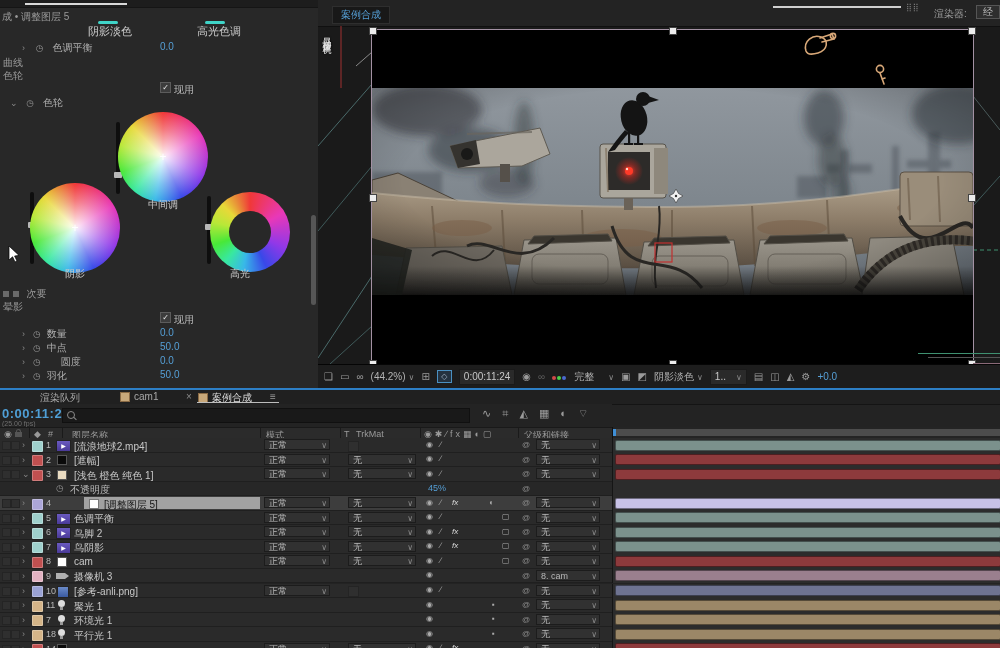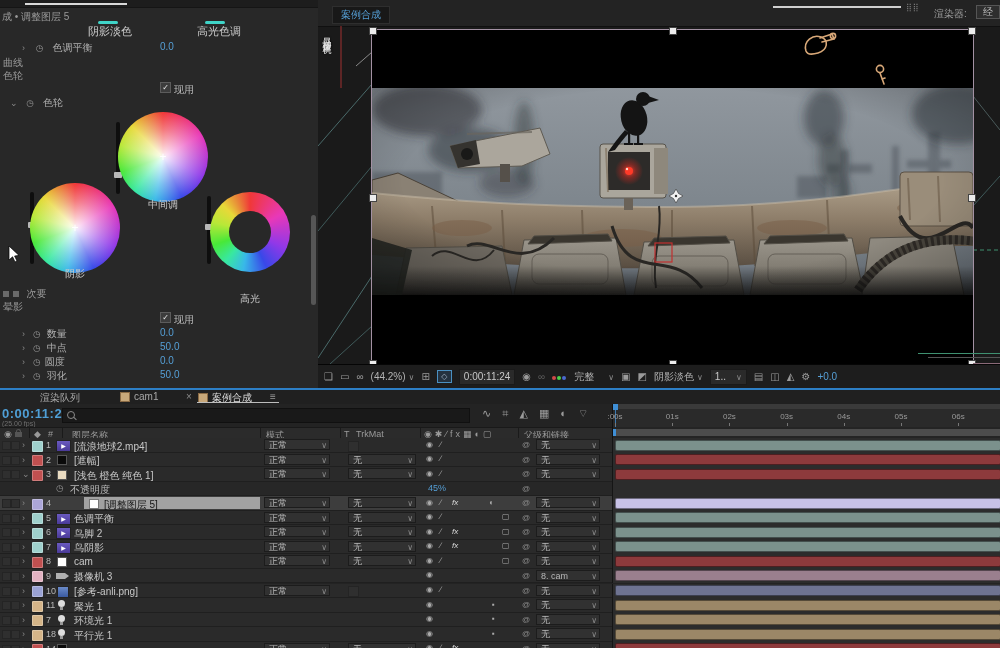--- a/index.html
+++ b/index.html
@@ -160,36 +160,36 @@
         <span class="plus">+</span>
       </div>
     <div class="wheel-label" style="left:75px;top:267px;">阴影</div>
 
     <div class="vslider" style="left:207px;top:196px;height:68px;">
         <div class="vthumb" style="top:28px;"></div>
       </div>
     <div class="wheel" style="left:210px;top:192px;width:80px;height:80px;">
         <div class="ring-hole"></div>
       </div>
-    <div class="wheel-label" style="left:250px;top:267px;margin-top:25px;">高光</div>
+    <div class="wheel-label" style="left:240px;top:267px;">高光</div>
 
     <div class="abs" style="left:3px;top:287px;">
       <span style="display:inline-block;width:6px;height:6px;background:#6a6a6a;margin-right:1px;"></span>
       <span style="display:inline-block;width:6px;height:6px;background:#6a6a6a;margin-right:5px;"></span>
       <span style="color:#9a9a9a;">次要</span>
     </div>
     <div class="abs" style="left:3px;top:300px;color:#9a9a9a;">晕影</div>
     <div class="checkbox" style="left:160px;top:312px;">✓</div>
     <div class="abs" style="left:174px;top:313px;">现用</div>
 
     <div class="abs" style="left:22px;top:327px;"><span class="chev">›</span><span class="stopwatch" style="margin-left:8px;">◷</span><span class="fx-row-label" style="margin-left:6px;">数量</span></div>
     <div class="abs fx-val" style="left:160px;top:327px;">0.0</div>
     <div class="abs" style="left:22px;top:341px;"><span class="chev">›</span><span class="stopwatch" style="margin-left:8px;">◷</span><span class="fx-row-label" style="margin-left:6px;">中点</span></div>
     <div class="abs fx-val" style="left:160px;top:341px;">50.0</div>
-    <div class="abs" style="left:22px;top:355px;"><span class="chev">›</span><span class="stopwatch" style="margin-left:8px;">◷</span><span class="fx-row-label" style="margin-left:4px;">圆度</span></div>
+    <div class="abs" style="left:22px;top:355px;"><span class="chev">›</span><span class="stopwatch" style="margin-left:8px;">◷</span><span class="fx-row-label" style="margin-left:20px;">圆度</span></div>
     <div class="abs fx-val" style="left:160px;top:355px;">0.0</div>
     <div class="abs" style="left:22px;top:369px;"><span class="chev">›</span><span class="stopwatch" style="margin-left:8px;">◷</span><span class="fx-row-label" style="margin-left:6px;">羽化</span></div>
     <div class="abs fx-val" style="left:160px;top:369px;">50.0</div>
 
     <div id="fx-scrollbar"></div>
     <svg id="cursor" width="11" height="17">
       <path d="M1,0 L1,14 L4.6,10.8 L7,16 L9,15 L6.6,10 L11,9.4 Z" fill="#fff" stroke="#000" stroke-width="0.7"></path>
     </svg>
   </section>
 
@@ -437,39 +437,20 @@
       <div id="tl-toolbar-icons">
           <span>∿</span>
           <span>⌗</span>
           <span>◭</span>
           <span>▦</span>
           <span>◐</span>
           <span>⌔</span>
         </div>
     </div>
 
-    <div id="ruler">
-      <div id="ruler-minibar"></div>
-      <div id="cti"></div>
-      <div id="cti-line"></div>
-    <div class="ruler-label" style="left: 2px;">:00s</div>
-        <div class="ruler-tick" style="left: 2px;"></div>
-        <div class="ruler-label" style="left: 59.2px;">01s</div>
-        <div class="ruler-tick" style="left: 59.2px;"></div>
-        <div class="ruler-label" style="left: 116.4px;">02s</div>
-        <div class="ruler-tick" style="left: 116.4px;"></div>
-        <div class="ruler-label" style="left: 173.6px;">03s</div>
-        <div class="ruler-tick" style="left: 173.6px;"></div>
-        <div class="ruler-label" style="left: 230.8px;">04s</div>
-        <div class="ruler-tick" style="left: 230.8px;"></div>
-        <div class="ruler-label" style="left: 288px;">05s</div>
-        <div class="ruler-tick" style="left: 288px;"></div>
-        <div class="ruler-label" style="left: 345.2px;">06s</div>
-        <div class="ruler-tick" style="left: 345.2px;"></div>
-      </div>
 
     <div id="tl-header">
       <span class="hdr" style="left:4px;">◉</span>
       <span class="lock" style="left:15px;top:4px;"></span>
       <span class="hdr" style="left:34px;">◆</span>
       <span class="hdr" style="left:48px;">#</span>
       <span class="hdr" style="left:72px;">图层名称</span>
       <span class="hdr" style="left:266px;">模式</span>
       <span class="hdr" style="left:344px;">T</span>
       <span class="hdr" style="left:356px;">TrkMat</span>

